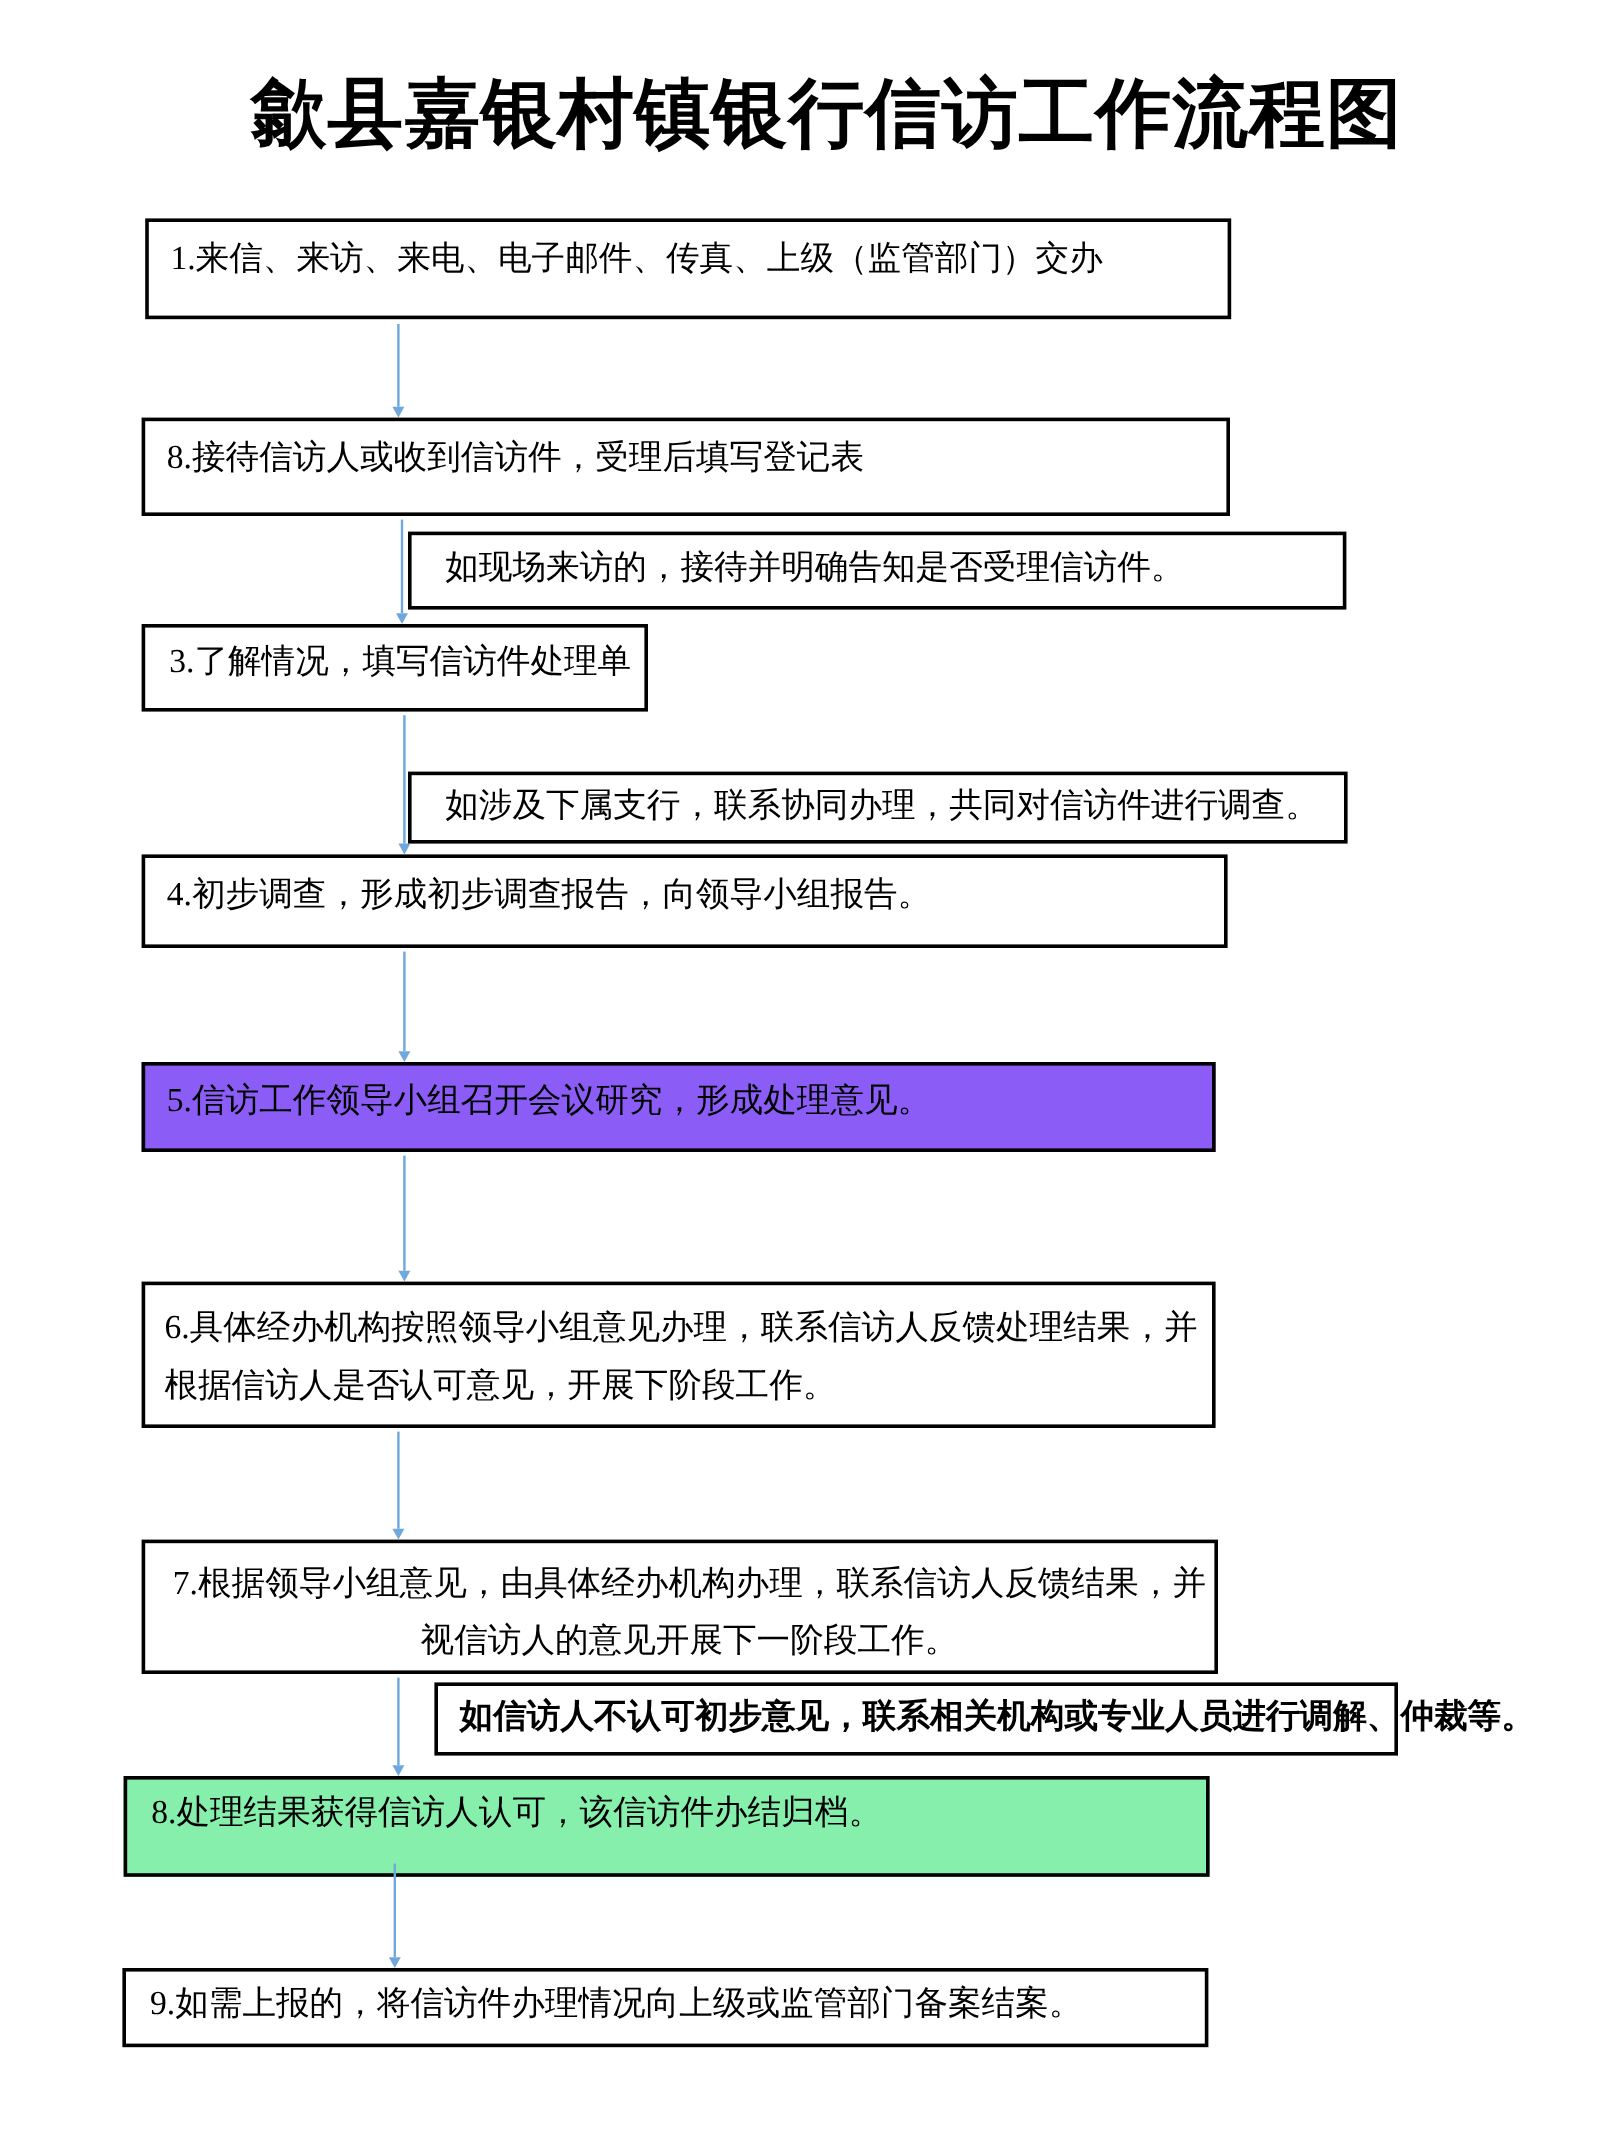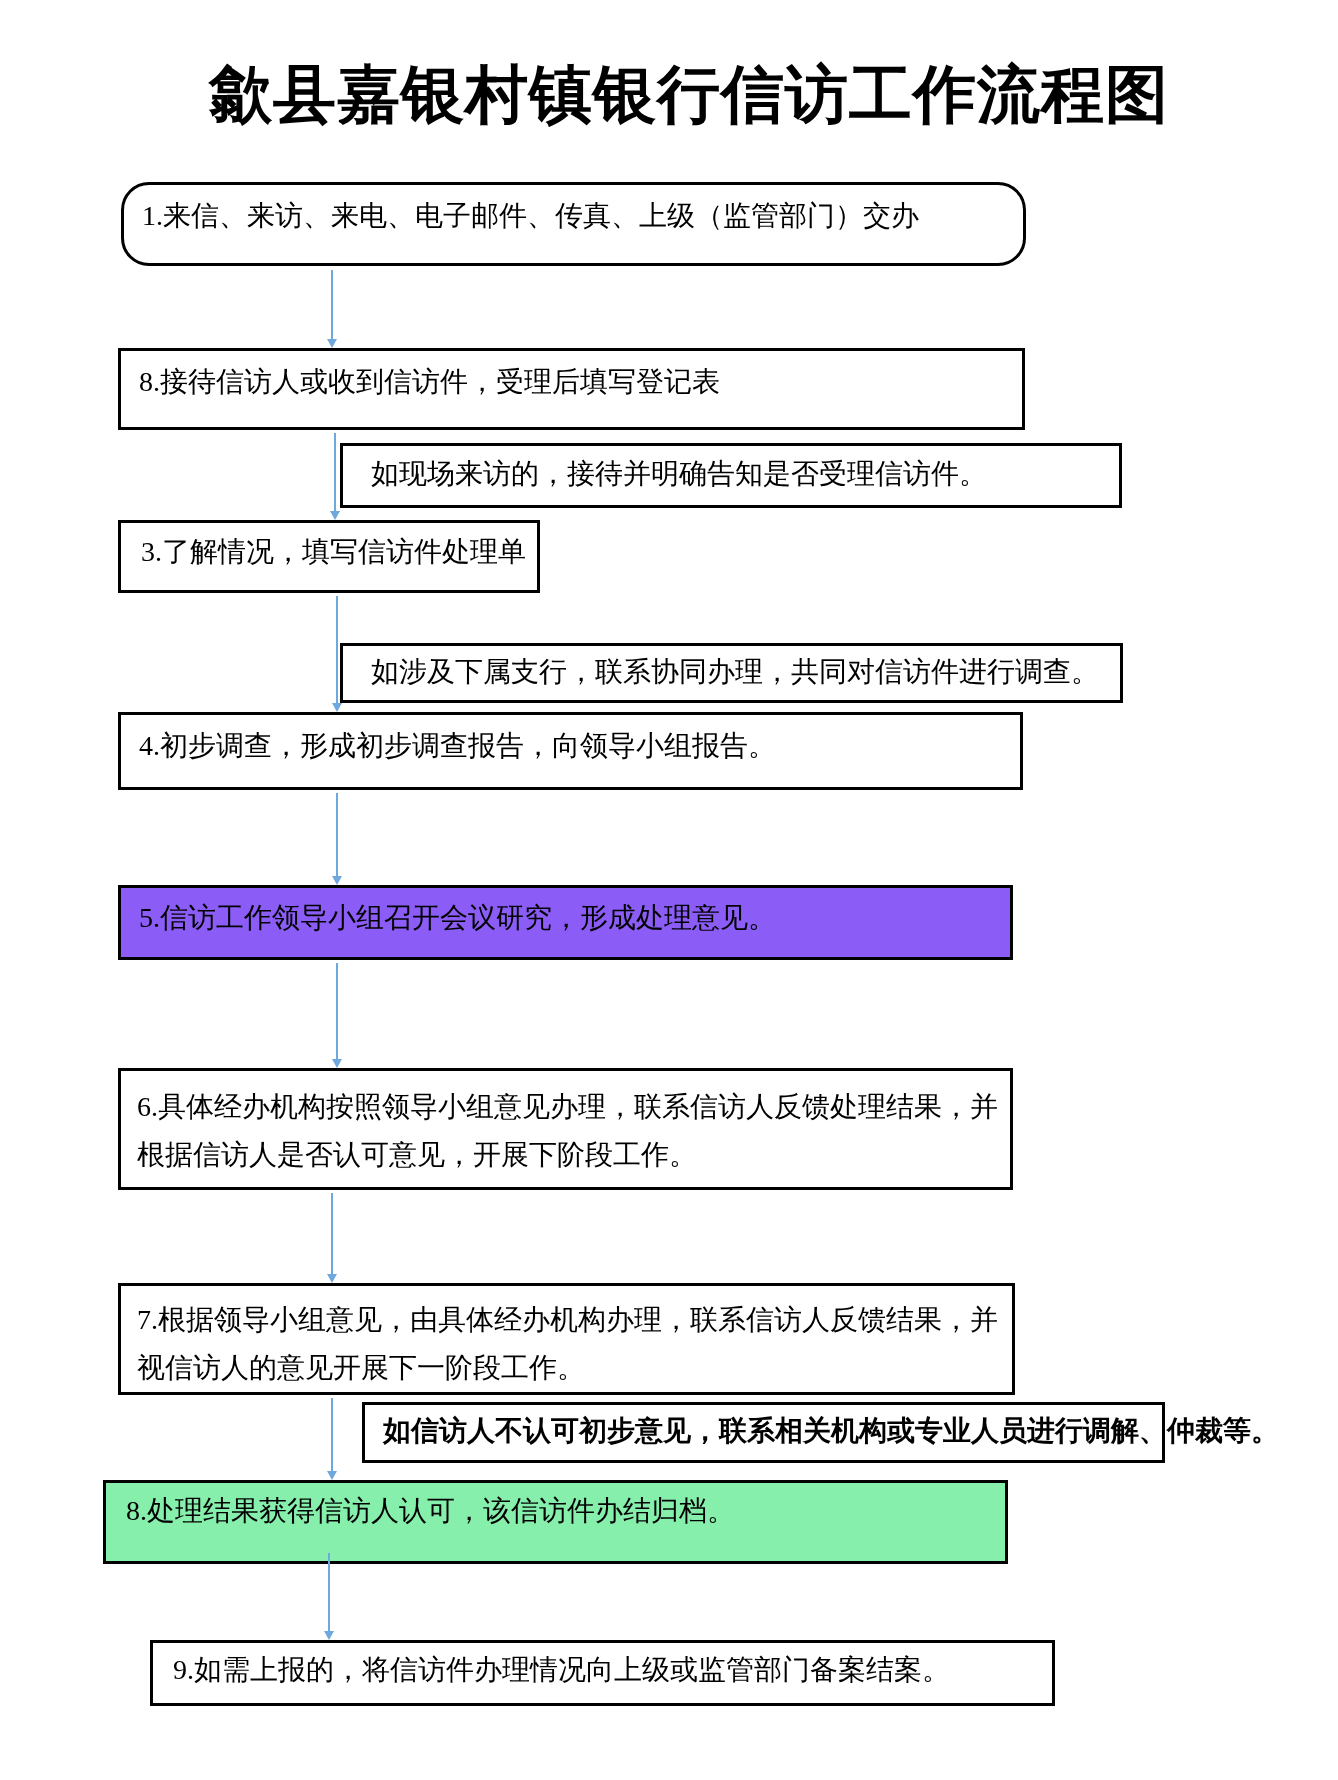--- a/index.html
+++ b/index.html
@@ -48,21 +48,21 @@
     border-top:9px solid var(--arrow-color,#6FA8DC);
   }
 </style>
 </head>
 <body>
 
 <div class="page">
 
   <h1 class="title">歙县嘉银村镇银行信访工作流程图</h1>
 
-  <div class="box" style="left: 121px; top: 182px; width: 905px; height: 84px; padding: 14px 18px 0px; border-color: rgb(0, 0, 0); background: rgb(255, 255, 255); border-radius: 28px;">
+  <div class="box" style="left: 121px; top: 182px; width: 905px; height: 84px; padding: 14px 18px 0px; border-color: rgb(0, 0, 0); background: rgb(255, 255, 255);">
     <div class="txt">1.来信、来访、来电、电子邮件、传真、上级（监管部门）交办</div>
   </div>
 
   <div class="arrow" style="left:331px;top:270px;height:69px;"></div>
 
   <div class="box" style="left: 118px; top: 348px; width: 907px; height: 82px; padding: 14px 18px 0px; border-color: rgb(0, 0, 0); background: rgb(255, 255, 255);">
     <div class="txt">8.接待信访人或收到信访件，受理后填写登记表</div>
   </div>
 
   <div class="arrow" style="left:334px;top:433px;height:78px;"></div>
@@ -93,34 +93,34 @@
 
   <div class="arrow" style="left:336px;top:963px;height:96px;"></div>
 
   <div class="box two-line" style="left: 118px; top: 1068px; width: 895px; height: 122px; padding: 12px 1px 0px 16px; border-color: rgb(0, 0, 0); background: rgb(255, 255, 255);">
     <div class="txt">6.具体经办机构按照领导小组意见办理，联系信访人反馈处理结果，并</div>
     <div class="txt">根据信访人是否认可意见，开展下阶段工作。</div>
   </div>
 
   <div class="arrow" style="left:331px;top:1193px;height:81px;"></div>
 
-  <div class="box two-line" style="left: 118px; top: 1283px; width: 897px; height: 112px; padding: 10px 0px 4px 16px; border-color: rgb(0, 0, 0); background: rgb(255, 255, 255);">
+  <div class="box two-line" style="left: 118px; top: 1283px; width: 897px; height: 112px; padding: 10px 0px 4px 16px; border-color: rgb(0, 0, 0); background: rgb(255, 255, 255); text-align: center;">
     <div class="txt">7.根据领导小组意见，由具体经办机构办理，联系信访人反馈结果，并</div>
     <div class="txt">视信访人的意见开展下一阶段工作。</div>
   </div>
 
   <div class="arrow" style="left:331px;top:1398px;height:73px;"></div>
 
   <div class="box" style="left: 362px; top: 1402px; width: 803px; height: 61px; padding: 9px 0px 0px 18px; border-color: rgb(0, 0, 0); background: rgb(255, 255, 255); font-weight: bold;">
     <div class="txt">如信访人不认可初步意见，联系相关机构或专业人员进行调解、仲裁等。</div>
   </div>
 
   <div class="box" style="left: 103px; top: 1480px; width: 905px; height: 84px; padding: 11px 0px 0px 20px; border-color: rgb(0, 0, 0); background: #86efac;">
     <div class="txt">8.处理结果获得信访人认可，该信访件办结归档。</div>
   </div>
 
   <div class="arrow" style="left:328px;top:1553px;height:78px;"></div>
 
-  <div class="box" style="left: 102px; top: 1640px; width: 905px; height: 66px; padding: 10px 0px 0px 20px; border-color: rgb(0, 0, 0); background: rgb(255, 255, 255); margin-left: 48px;">
+  <div class="box" style="left: 102px; top: 1640px; width: 905px; height: 66px; padding: 10px 0px 0px 20px; border-color: rgb(0, 0, 0); background: rgb(255, 255, 255);">
     <div class="txt">9.如需上报的，将信访件办理情况向上级或监管部门备案结案。</div>
   </div>
 
 </div>
 
 </body></html>

